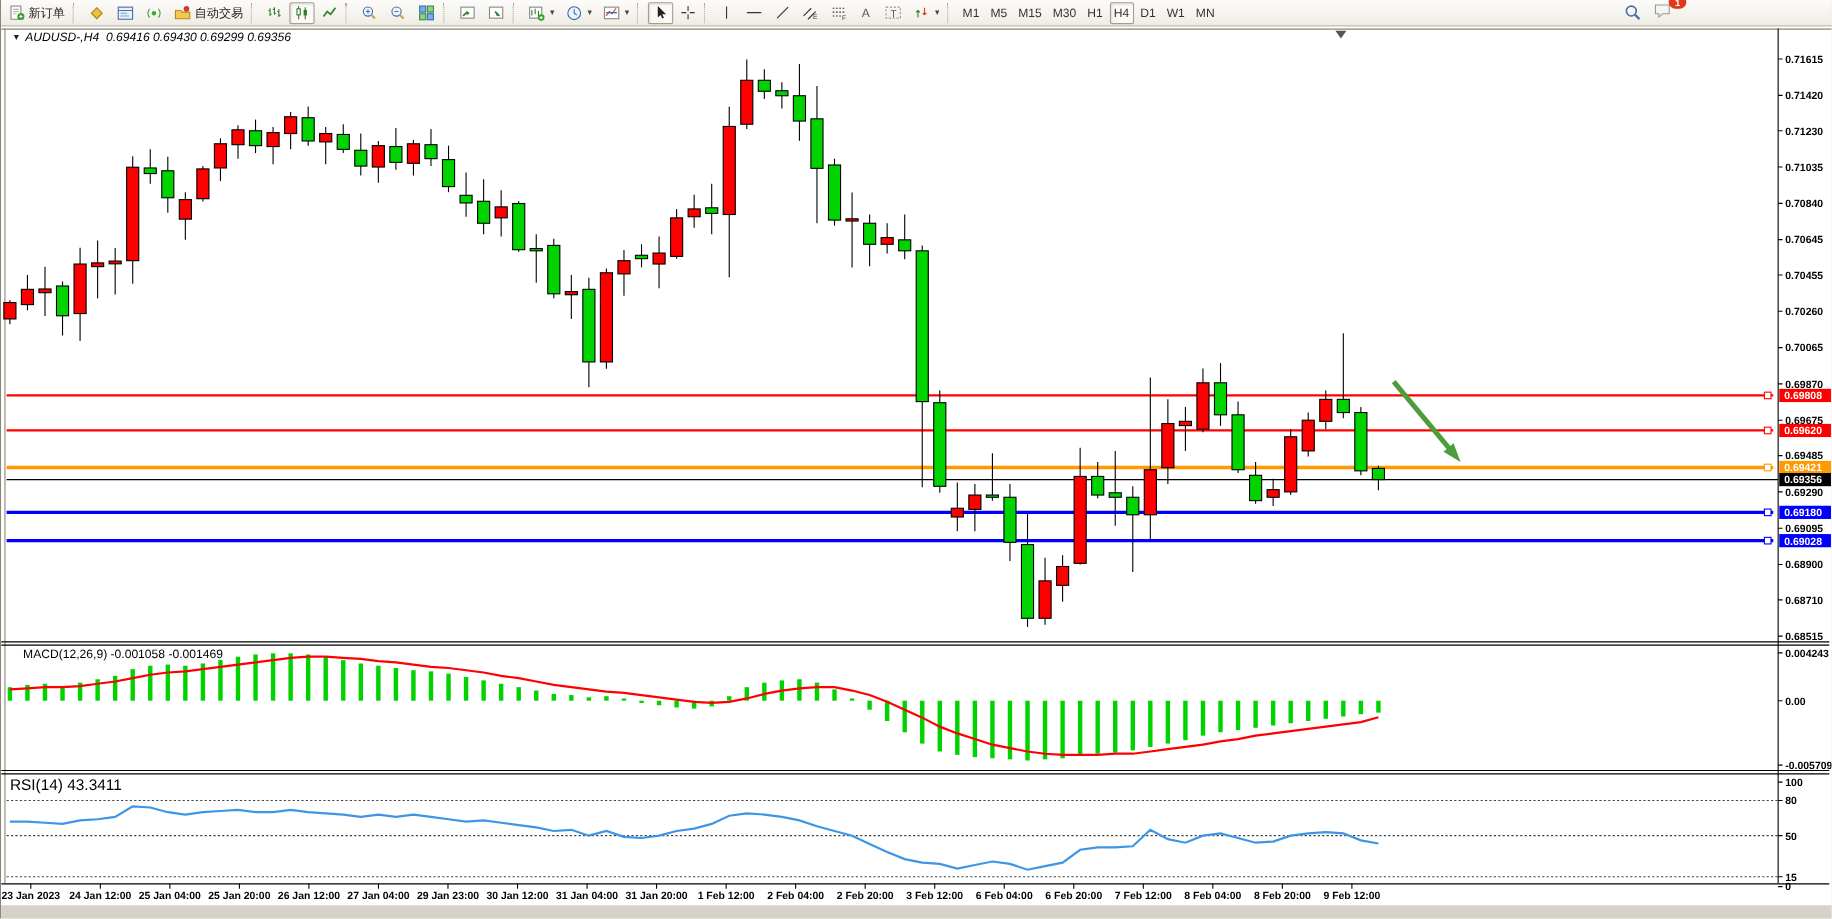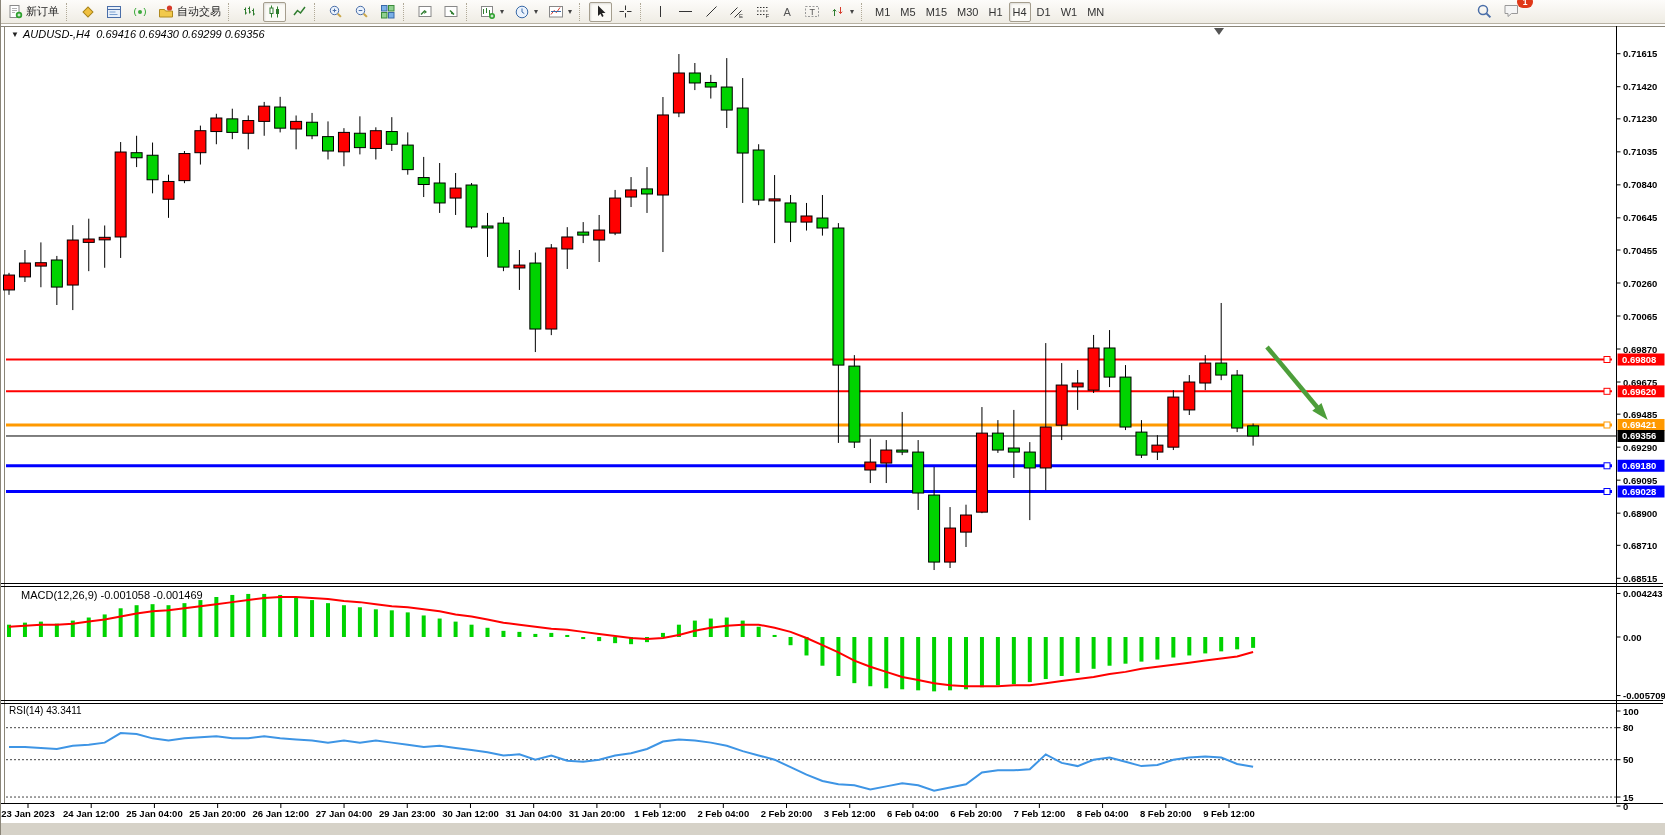--- a/index.html
+++ b/index.html
@@ -19,21 +19,21 @@
   .tfbtn{min-width:22px;justify-content:center;font-size:11px;color:#333;}
   .right-group{margin-left:auto;margin-right:138px;display:flex;align-items:center;}
   .chatwrap{position:relative;}
   .badge{position:absolute;top:-4px;right:-7px;min-width:12px;height:12px;border-radius:7px;
          background:#e03818;color:#fff;font-size:8.5px;font-weight:bold;text-align:center;line-height:12px;padding:0 2px;}
   
   .ovl{position:absolute;z-index:3;color:#000;white-space:nowrap;}
   .chart-title{left:10px;top:28px;font-size:11px;font-style:italic;}
   .tri{display:inline-block;font-size:8px;color:#222;margin-right:4px;vertical-align:1px;}
   .macd-label{left:8px;top:589px;font-size:11px;margin-left:12px;}
-  .rsi-label{left:8px;top:705px;font-size:10px;}
+  .rsi-label{left:8px;top:705px;font-size:14px;}
   svg text{font-family:"Liberation Sans",sans-serif;}
   .bottom-strip{position:absolute;left:0;top:823px;width:1665px;height:12px;background:#d6d2c8;}
 </style>
 </head>
 <body>
 
 <div class="app">
 
   <div class="toolbar">
     <button class="tb">

